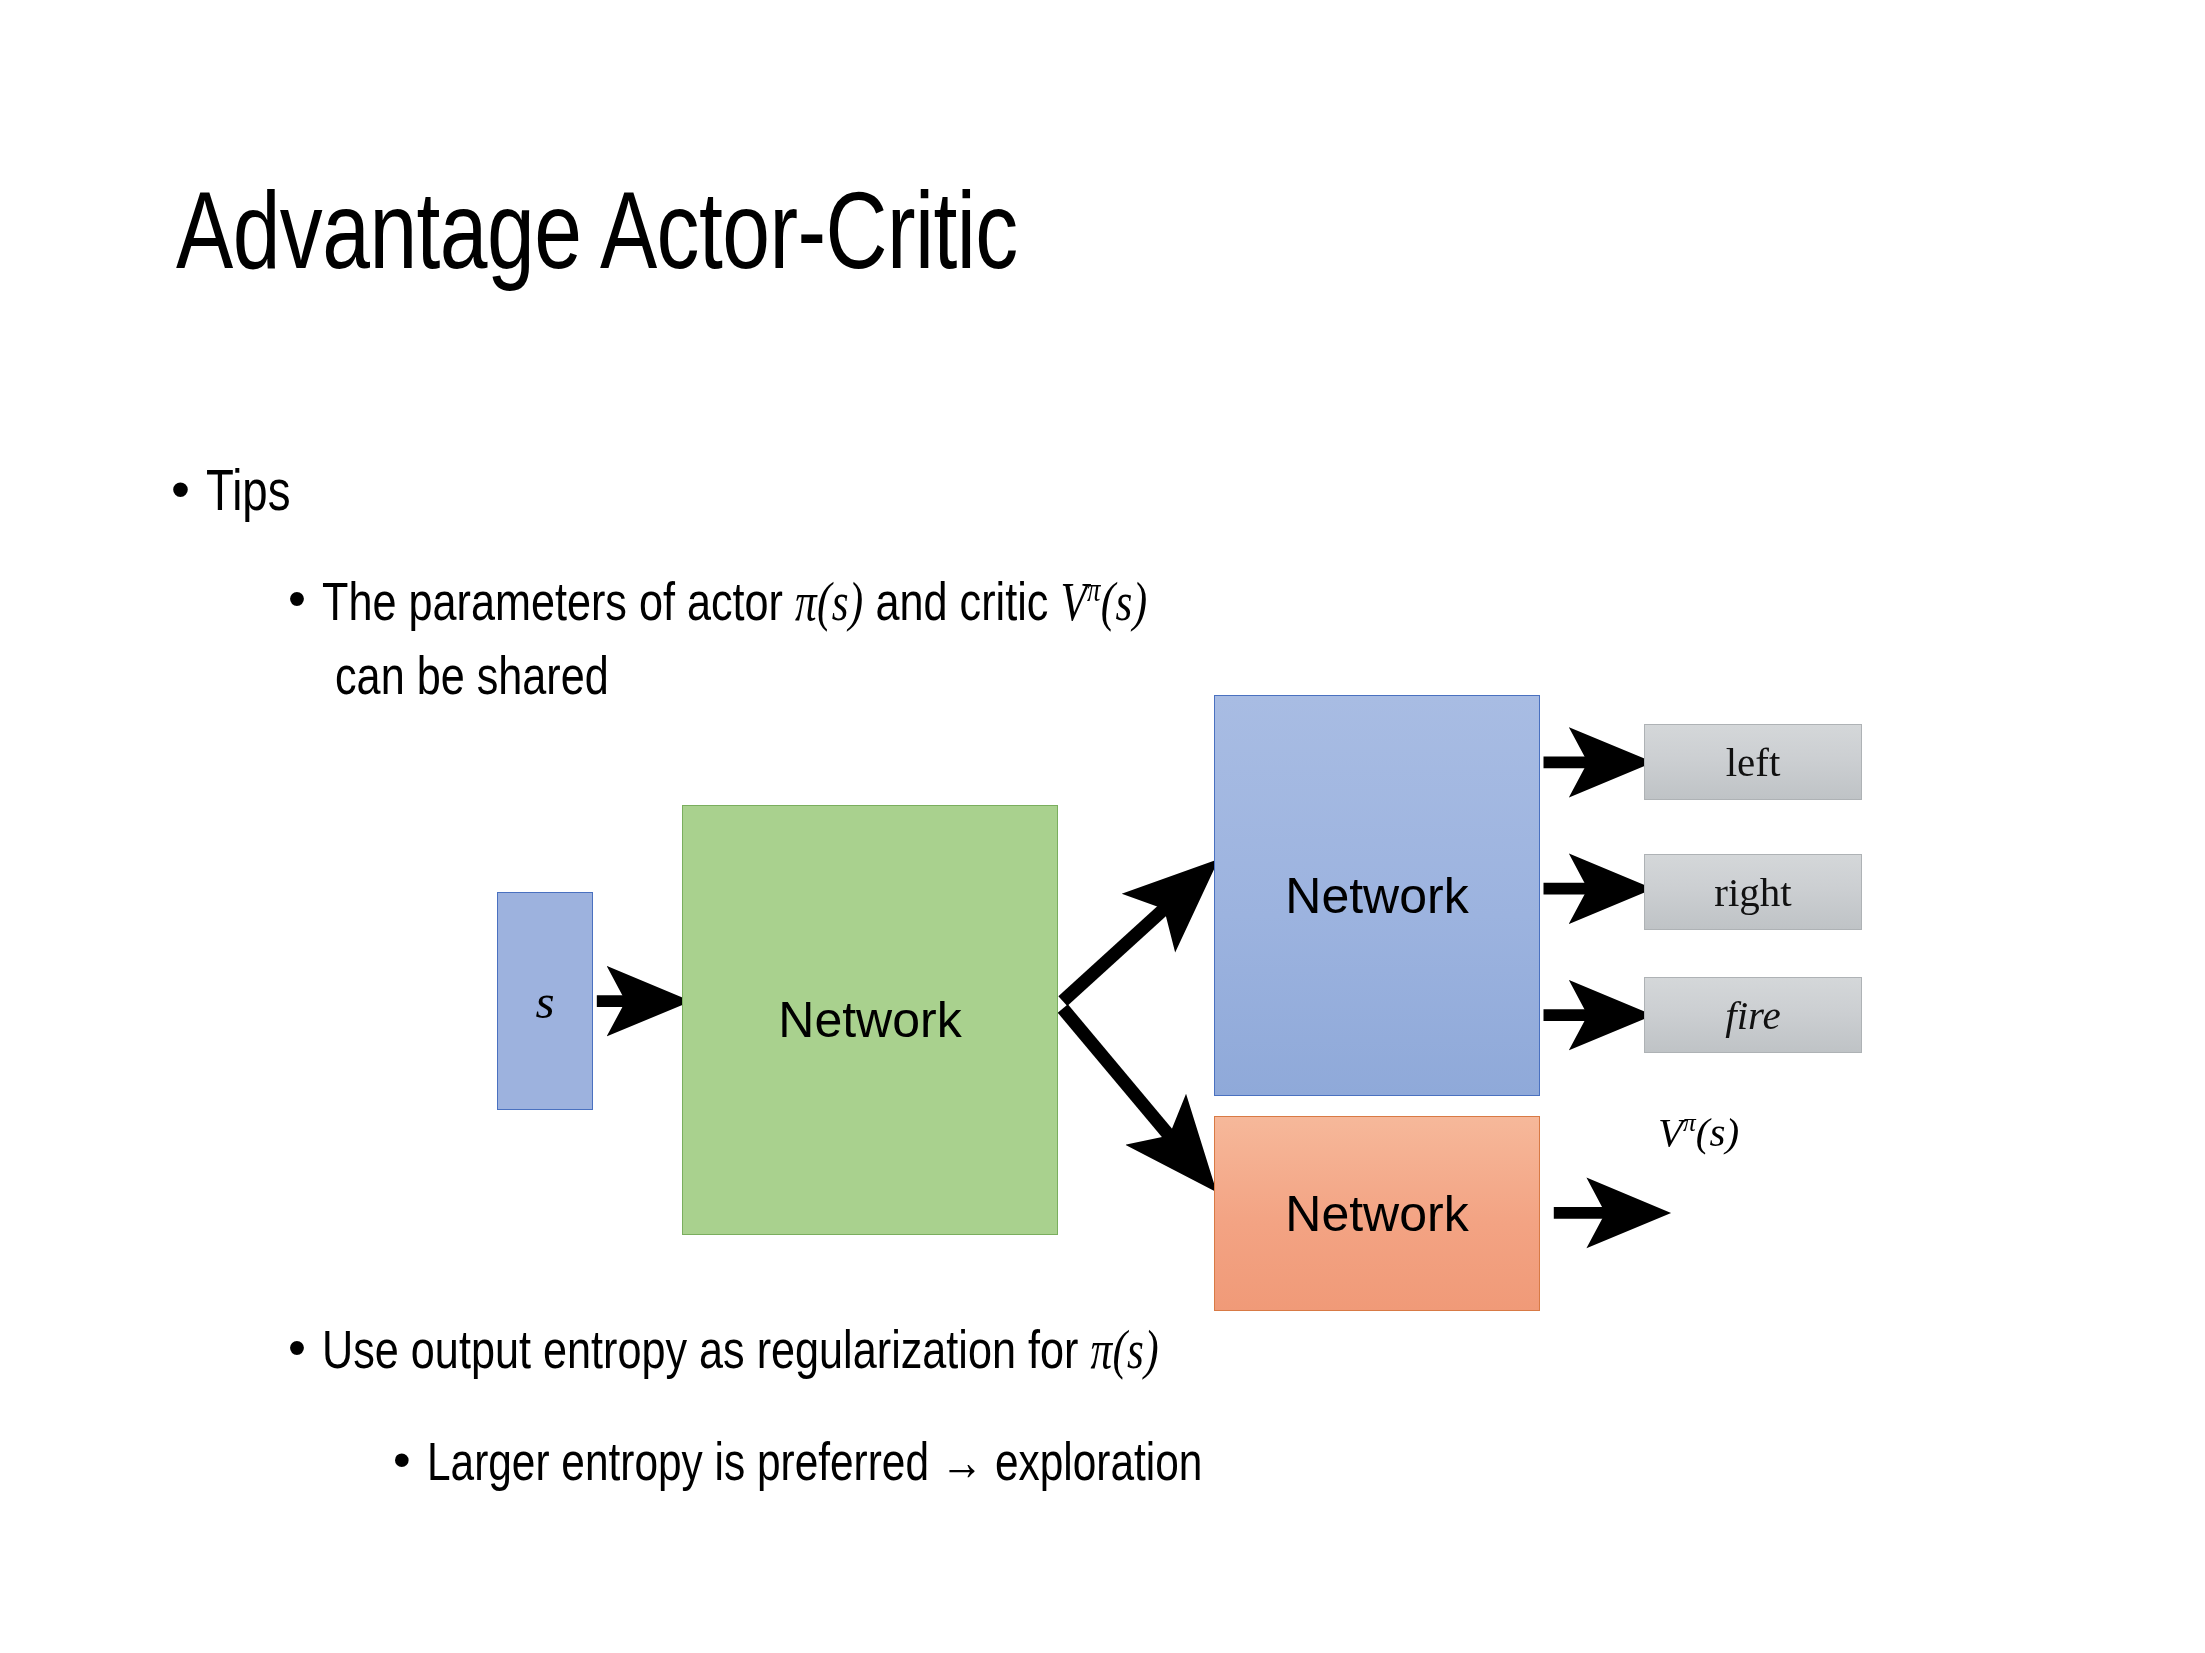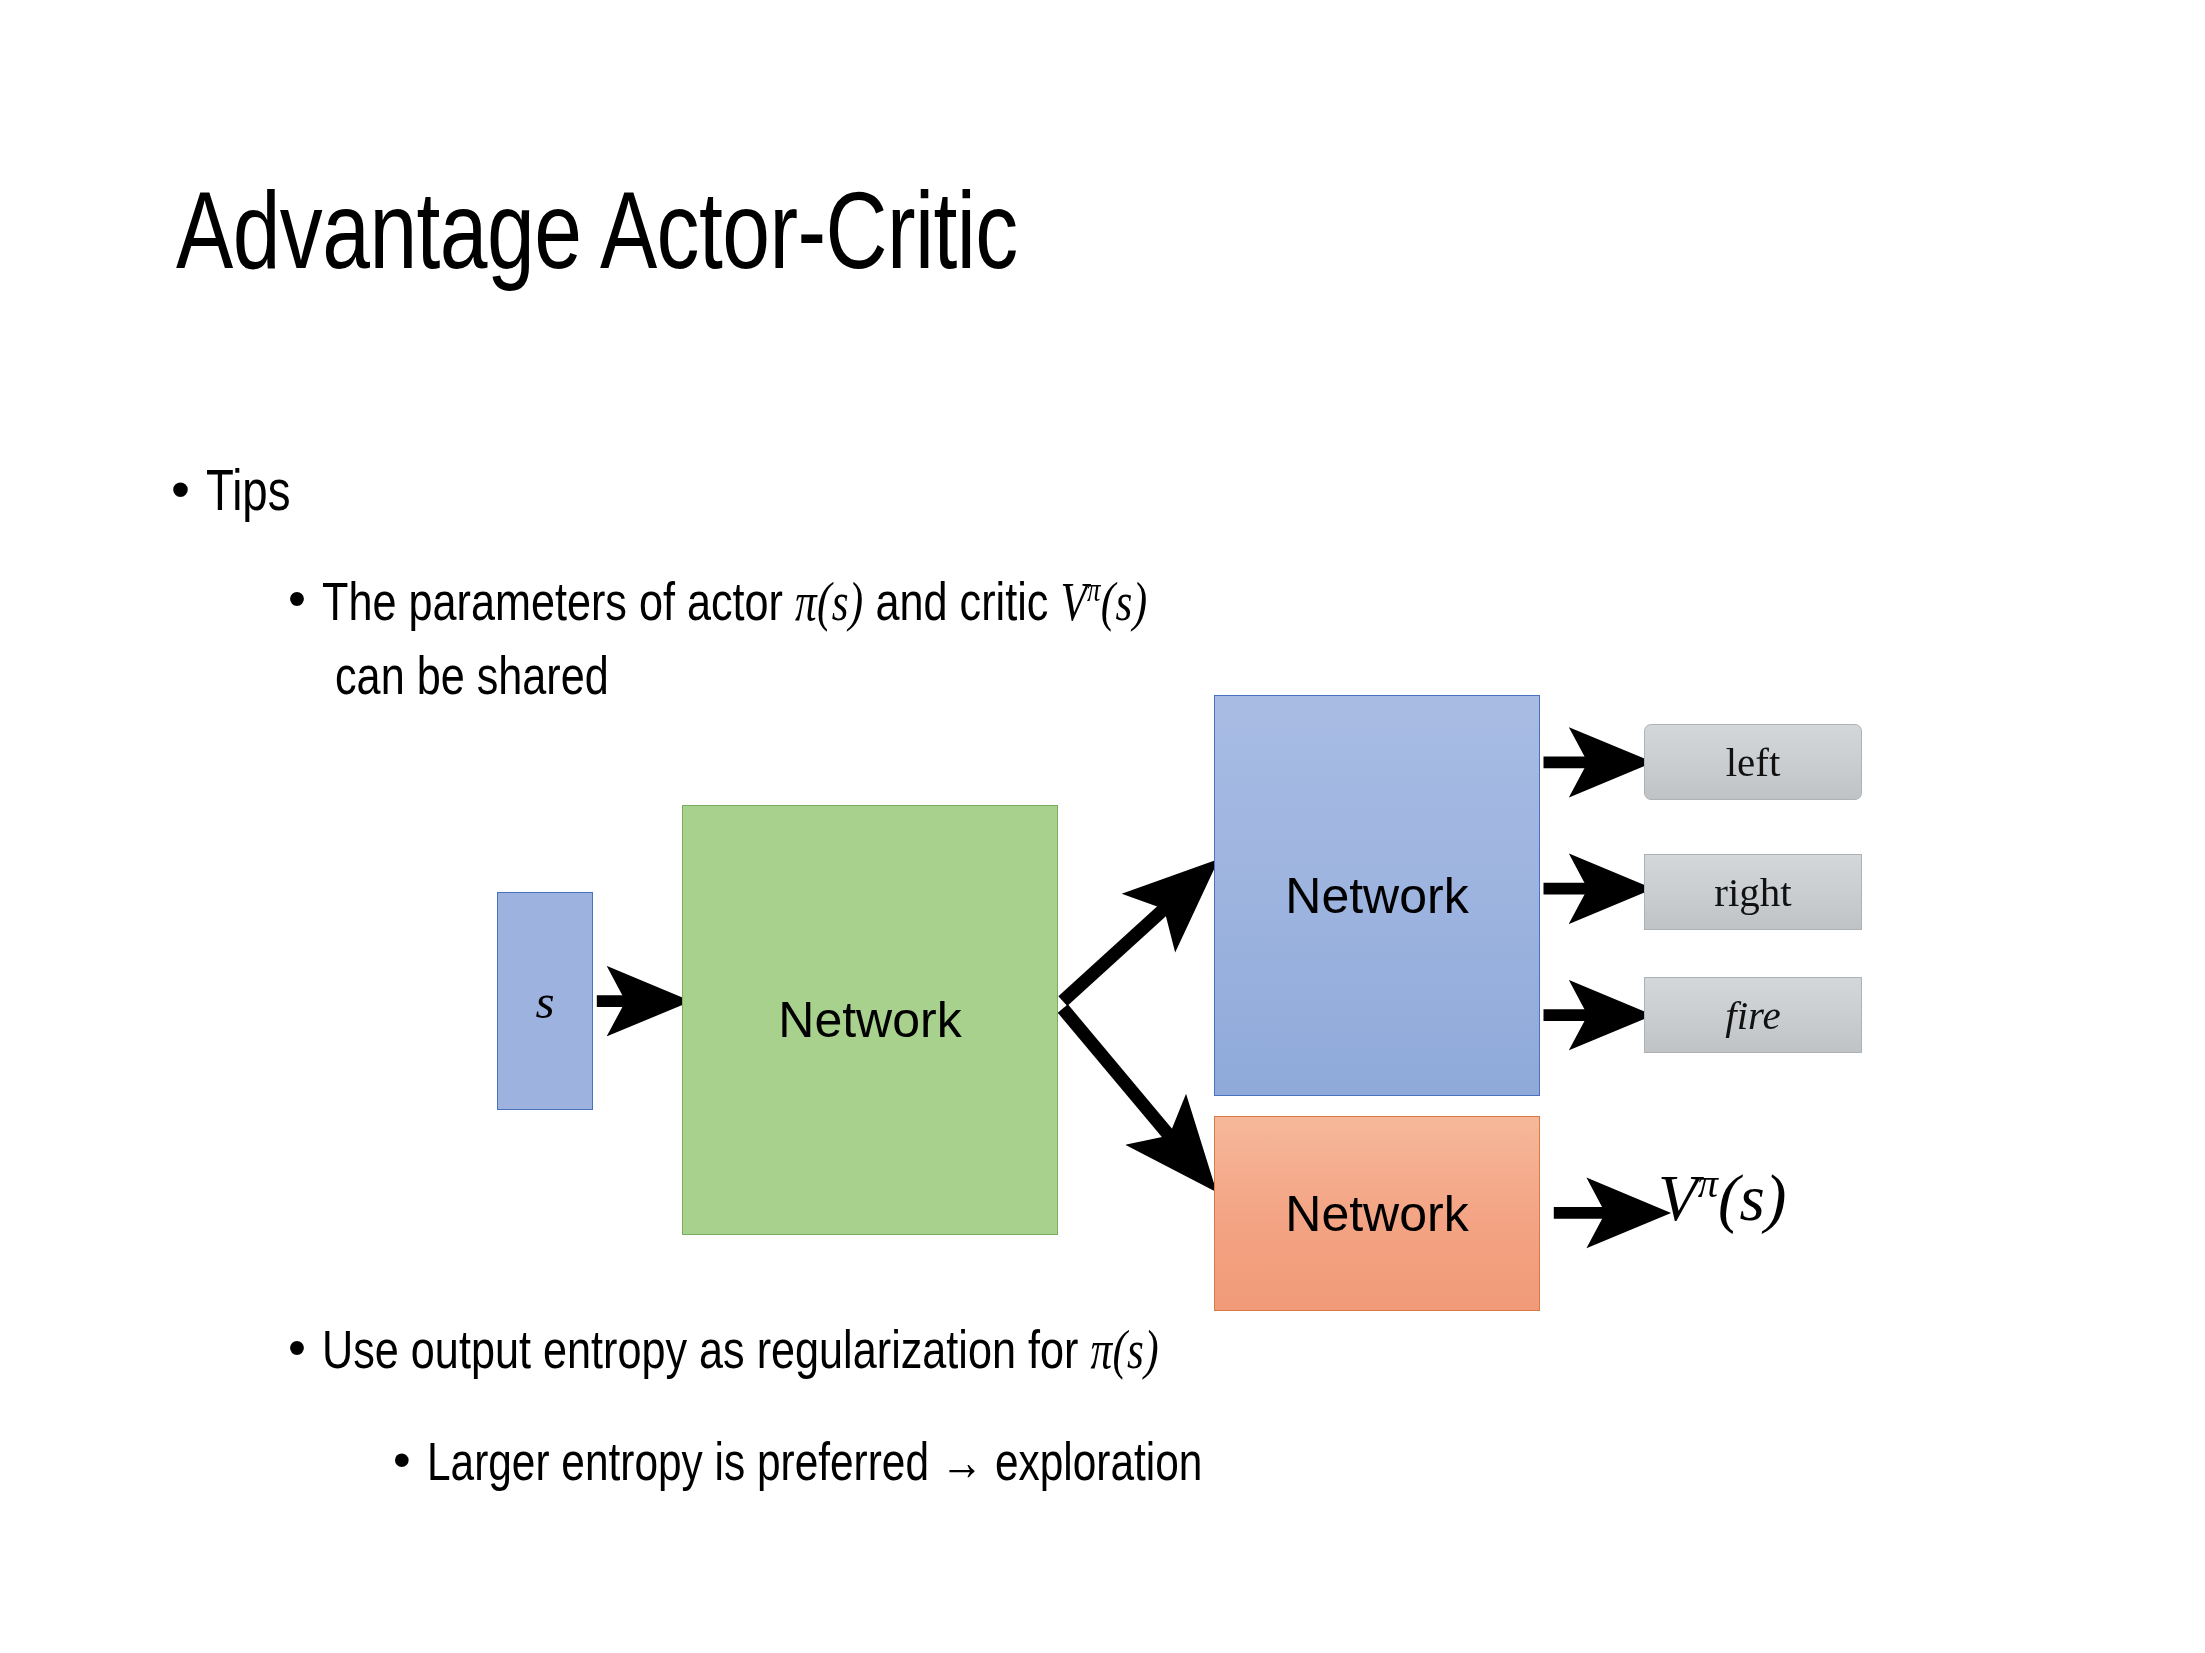--- a/index.html
+++ b/index.html
@@ -189,32 +189,32 @@
     box-sizing: border-box;
     background: linear-gradient(180deg, #D4D7D9 0%, #CCCFD2 45%, #BFC3C6 100%);
     border: 1.5px solid #AEB2B5;
     display: flex;
     align-items: center;
     justify-content: center;
     font-family: "Liberation Serif", serif;
     font-size: 41px;
     color: #111;
   }
-  #gray-left  { top: 724px; border-radius: 7px; }
+  #gray-left  { top: 724px; }
   #gray-right { top: 854px; font-family: Liberation Serif, serif; }
   #gray-fire  { top: 977px; font-style: italic; }
 
   
   #critic-output {
     position: absolute;
     left: 1658px;
-    top: 1160px;
-    font-family: "Liberation Serif", serif;
-    font-style: italic;
-    font-size: 65px;
+    top: 1108px;
+    font-family: "Liberation Serif", serif;
+    font-style: italic;
+    font-size: 41px;
     white-space: nowrap;
   }
   #critic-output sup {
     font-size: 0.62em;
     vertical-align: super;
   }
 </style>
 </head>
 <body>
 

